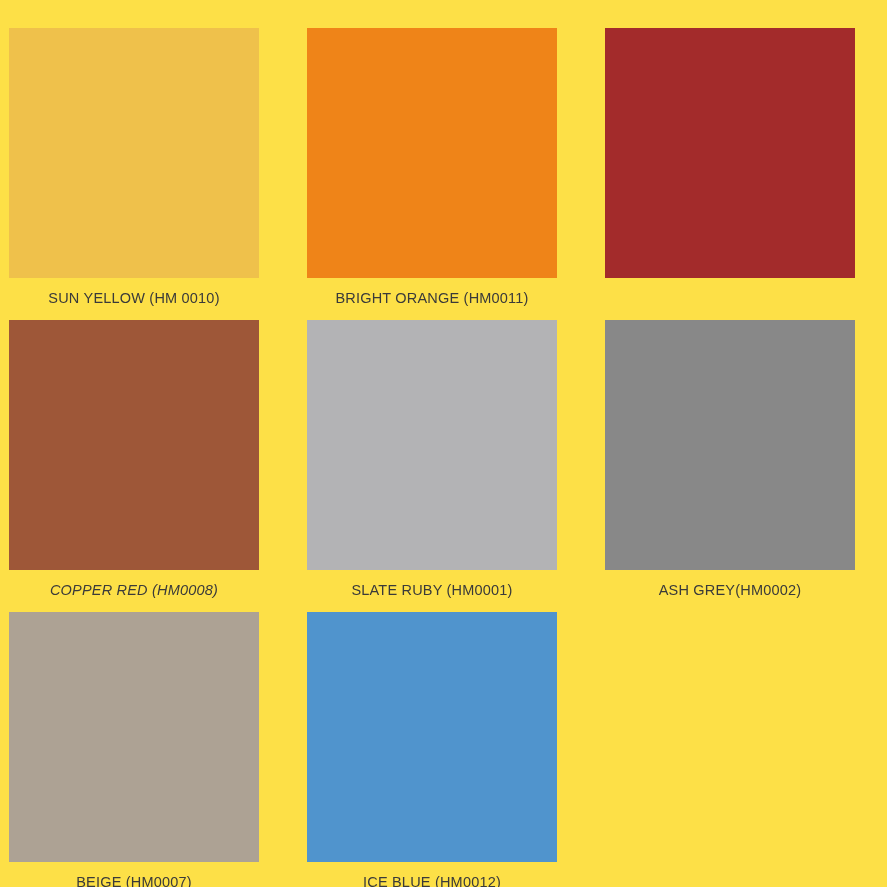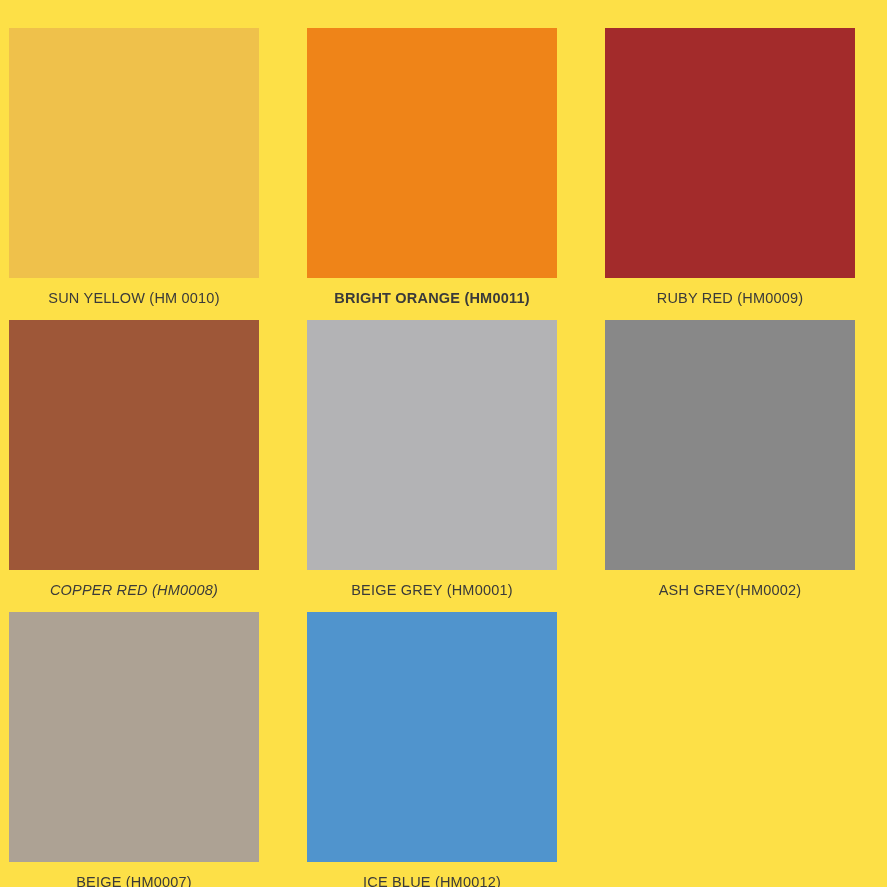--- a/index.html
+++ b/index.html
@@ -59,36 +59,35 @@
 
 <div class="palette-grid">
 
   <div class="swatch-cell">
     <div class="swatch-chip" style="background-color: rgb(239, 193, 75);"></div>
     <div class="swatch-label" style="color: rgb(58, 58, 58);">SUN YELLOW (HM 0010)</div>
   </div>
 
   <div class="swatch-cell">
     <div class="swatch-chip" style="background-color: rgb(239, 132, 24);"></div>
-    <div class="swatch-label" style="color: rgb(58, 58, 58); font-weight: bold;">BRIGHT ORANGE (HM0011)</div>
+    <div class="swatch-label" style="color: rgb(58, 58, 58);">BRIGHT ORANGE (HM0011)</div>
   </div>
 
   <div class="swatch-cell">
     <div class="swatch-chip" style="background-color: rgb(163, 43, 43);"></div>
-    <div class="swatch-label" style="color: rgb(58, 58, 58);">RUBY RED (HM0009)</div>
   </div>
 
   <div class="swatch-cell">
     <div class="swatch-chip" style="background-color: rgb(158, 87, 56);"></div>
     <div class="swatch-label" style="color: rgb(58, 58, 58); font-style: italic;">COPPER RED (HM0008)</div>
   </div>
 
   <div class="swatch-cell">
     <div class="swatch-chip" style="background-color: rgb(179, 179, 181);"></div>
-    <div class="swatch-label" style="color: rgb(58, 58, 58);">BEIGE GREY (HM0001)</div>
+    <div class="swatch-label" style="color: rgb(58, 58, 58);">SLATE RUBY (HM0001)</div>
   </div>
 
 
   <div class="swatch-cell">
     <div class="swatch-chip" style="background-color: rgb(136, 136, 136);"></div>
     <div class="swatch-label" style="color: rgb(58, 58, 58);">ASH GREY(HM0002)</div>
   </div>
 
   <div class="swatch-cell">
     <div class="swatch-chip" style="background-color: rgb(173, 162, 148);"></div>

